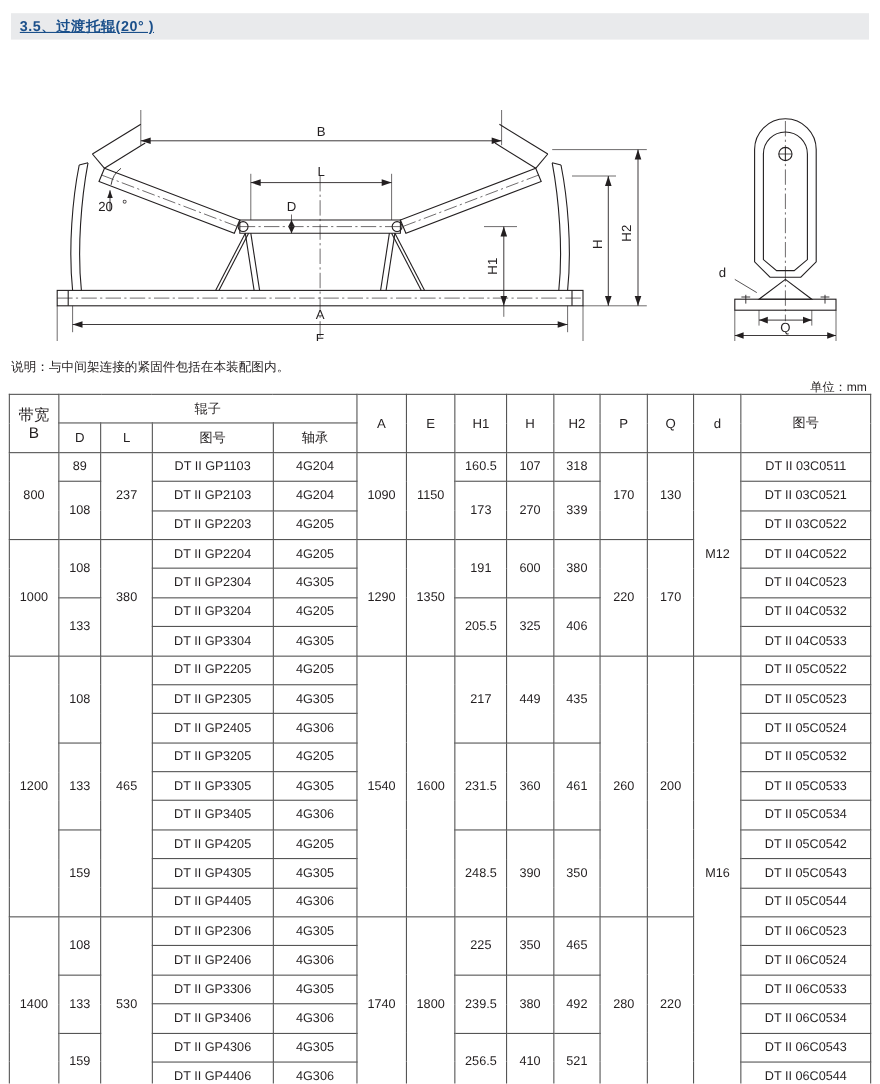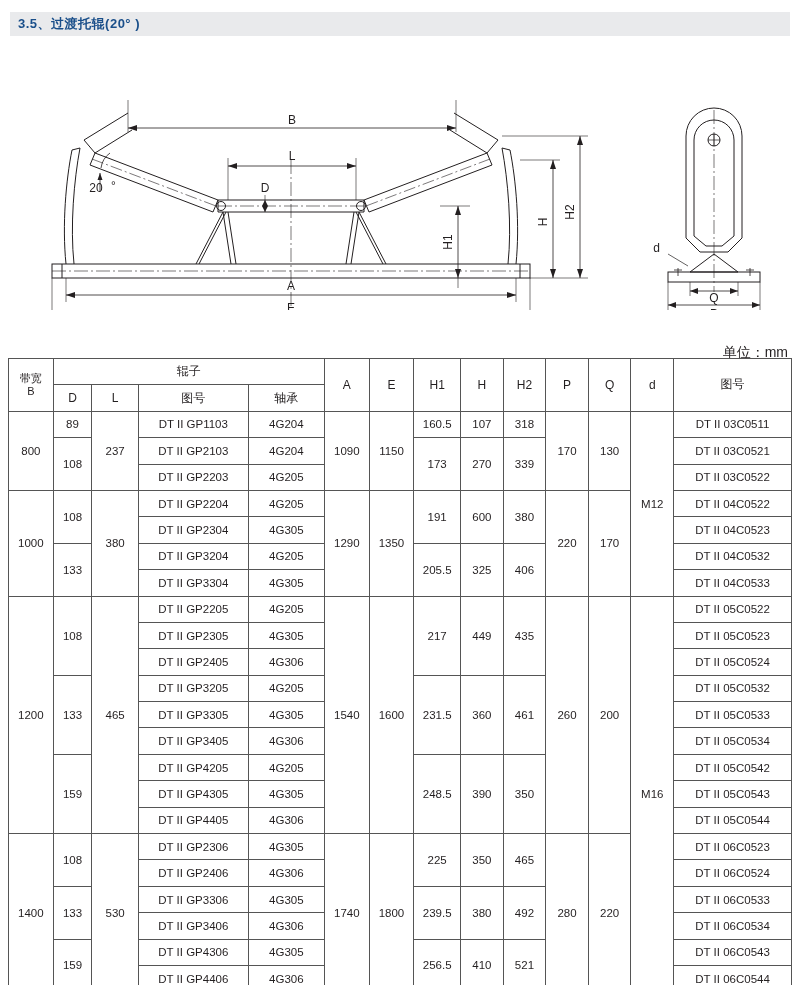--- a/index.html
+++ b/index.html
@@ -31,20 +31,21 @@
     background: #e9eaec;
     display: flex;
     align-items: center;
   }
   .header-title {
     font-size: 13px;
     font-weight: bold;
     color: #1a4f8a;
     padding-left: 8px;
     letter-spacing: 0.5px;
+    text-decoration: underline;
   }
 
   
   .drawing {
     position: absolute;
     left: 0;
     top: 40px;
     width: 800px;
     height: 270px;
   }
@@ -54,21 +55,21 @@
     position: absolute;
     left: 10px;
     top: 326px;
     font-size: 11.5px;
     color: #231f20;
   }
   .unit {
     position: absolute;
     right: 12px;
     top: 344px;
-    font-size: 14px;
+    font-size: 11px;
     color: #231f20;
   }
 
   
   table.spec {
     position: absolute;
     left: 8px;
     top: 358px;
     border-collapse: collapse;
     width: 784px;
@@ -95,21 +96,21 @@
   .w-a  { width: 44px; }
   .w-e  { width: 44px; }
   .w-h1 { width: 46px; }
   .w-h  { width: 42px; }
   .w-h2 { width: 42px; }
   .w-p  { width: 42px; }
   .w-q  { width: 42px; }
   .w-dd { width: 42px; }
   .w-tn { width: 118px; }
 
-  .sub-bw { font-size: 11px; line-height: 1.15; }
+  .sub-bw { font-size: 14px; line-height: 1.15; }
 
   
   svg text {
     font-family: "Liberation Sans", sans-serif;
     font-size: 11px;
     fill: #231f20;
   }
   svg .dim { font-size: 12px; }
 </style>
 </head>
@@ -269,20 +270,21 @@
       <text class="dim" x="452" y="202" text-anchor="middle" transform="rotate(-90 452 202)">H1</text>
       <text class="dim" x="265" y="152" text-anchor="middle">D</text>
       <text class="dim" x="96" y="152" text-anchor="middle">20</text>
       <text class="dim" x="111" y="150" font-size="9">°</text>
       <text class="dim" x="714" y="262" text-anchor="middle">Q</text>
       <text class="dim" x="714" y="278" text-anchor="middle">P</text>
       <text class="dim" x="660" y="212" text-anchor="end">d</text>
     </svg>
   </div>
 
+  <div class="note">说明：与中间架连接的紧固件包括在本装配图内。</div>
   <div class="unit">单位：mm</div>
 
   <table class="spec">
     <thead>
       <tr>
         <th class="w-bw" rowspan="2">
           <div class="sub-bw">
             <div>带宽</div>
             <div>B</div>
           </div>

